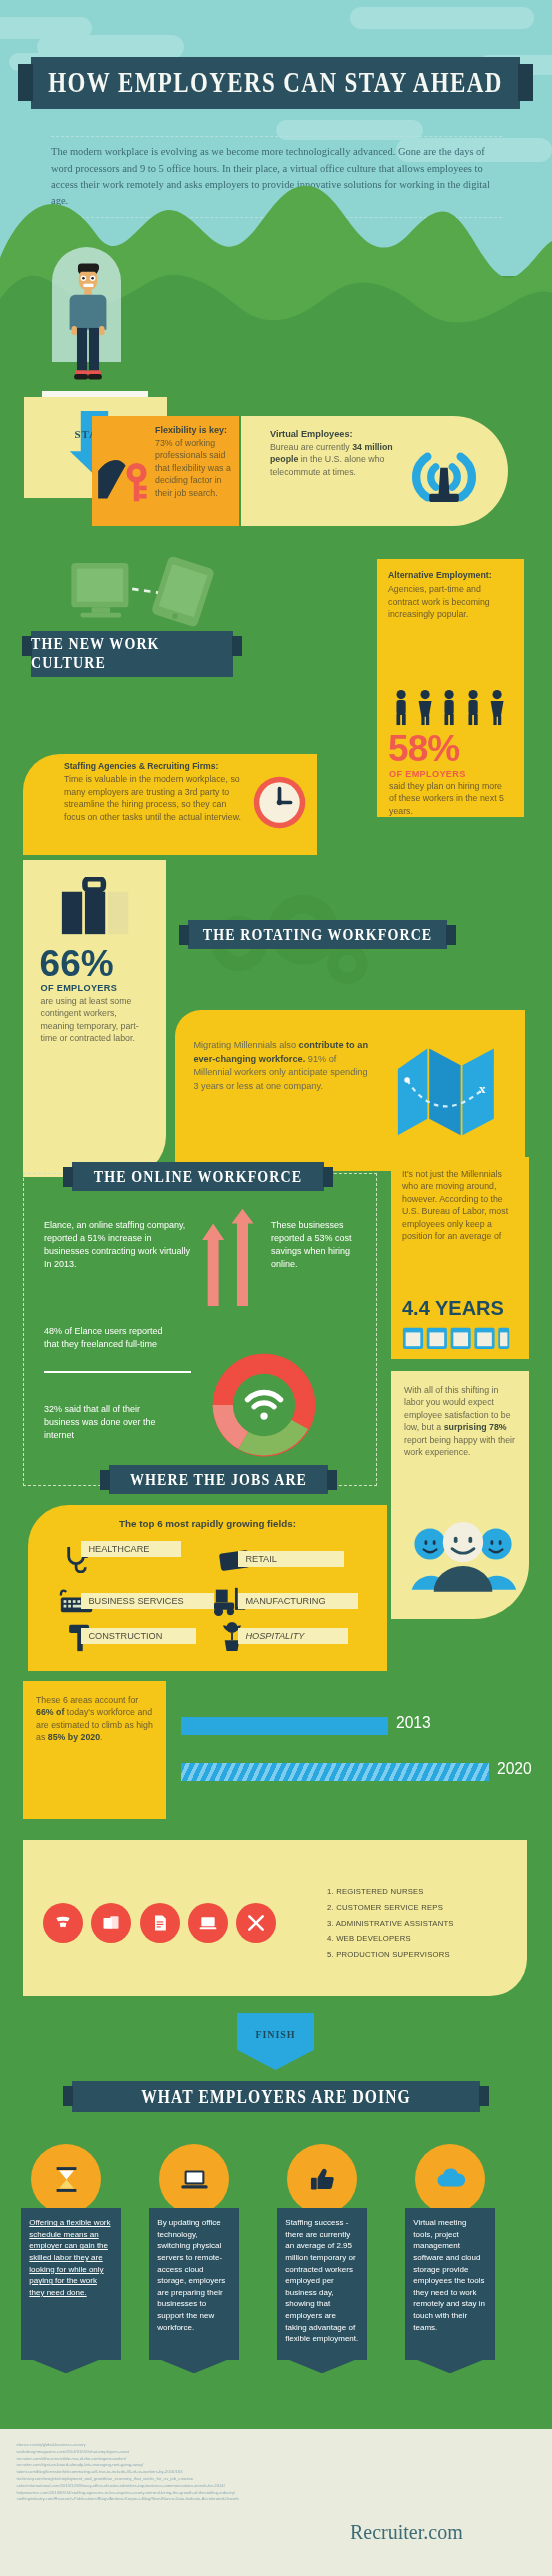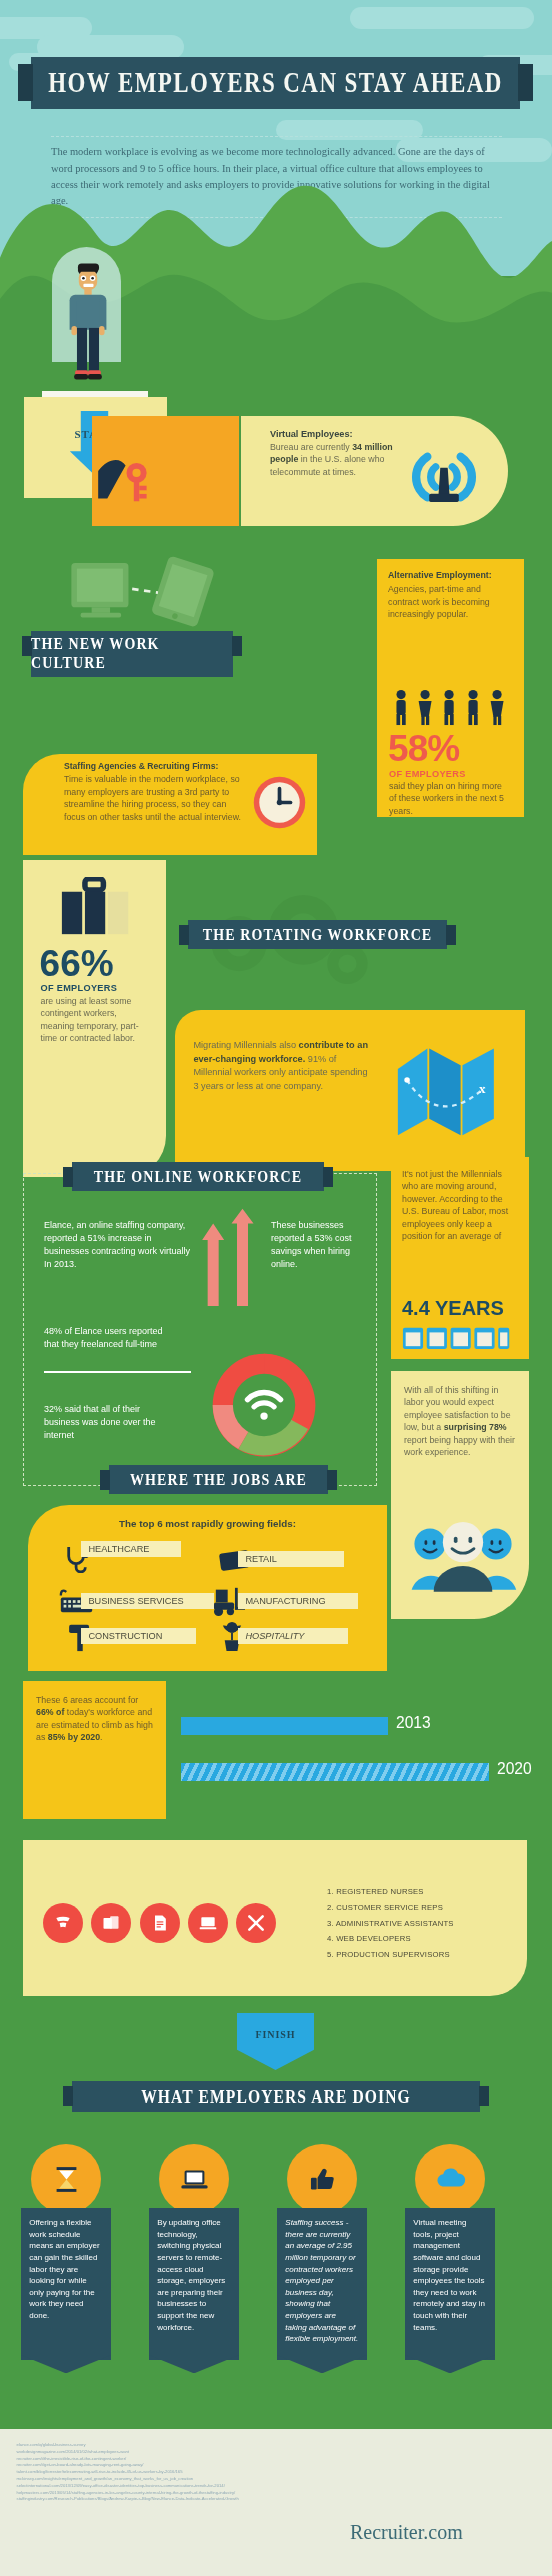--- a/index.html
+++ b/index.html
@@ -151,20 +151,24 @@
 
   <div class="box" style="left:92px;top:416px;width:147px;height:110px;background:#f5a623;">
     <svg style="position:absolute;left:5.5px;top:35px;width:57px;height:53px;" viewBox="0 0 62 58">
       <path d="M0,22 C10,8 24,6 30,16 L22,30 L10,52 L0,52 Z" fill="#1c3247"></path>
       <circle cx="42" cy="24" r="11" fill="#ef5b4c"></circle>
       <circle cx="42" cy="24" r="4.5" fill="#f5a623"></circle>
       <rect x="39" y="33" width="6" height="22" fill="#ef5b4c"></rect>
       <rect x="45" y="38" width="8" height="5" fill="#ef5b4c"></rect>
       <rect x="45" y="47" width="8" height="5" fill="#ef5b4c"></rect>
     </svg>
+    <div style="position:absolute;left:63px;top:9.2px;width:79px;">
+      <div class="head-b" style="font-size:9px;">Flexibility is key:</div>
+      <div class="body-txt" style="color:#6d5c2e;margin-top:1.8px;">73% of working professionals said that flexibility was a deciding factor in their job search.</div>
+    </div>
   </div>
 
   <div class="box lightyellow" style="left:241px;top:416px;width:267px;height:110px;border-radius:0 55px 55px 0;">
     <div style="position:absolute;left:29px;top:13px;width:129px;">
       <div class="head-b" style="font-size:9.2px;">Virtual Employees:</div>
       <div class="body-txt" style="margin-top:1.8px;">
         <span>Bureau are currently</span>
         <b>34 million people</b>
         <span>in the U.S. alone who telecommute at times.</span>
       </div>
@@ -501,21 +505,21 @@
   <div>
 
     <div class="circ-icon" style="position:absolute;left:31px;top:2144px;width:70px;height:70px;background:#f5a623;">
       <svg viewBox="0 0 40 40" width="33" height="33">
         <rect x="8" y="5" width="24" height="3.5" fill="#1c3247"></rect>
         <rect x="8" y="31.5" width="24" height="3.5" fill="#1c3247"></rect>
         <path d="M11,9 h18 l-9,11 z" fill="#fff"></path>
         <path d="M11,31 h18 l-9,-11 z" fill="#f7d66b"></path>
       </svg>
     </div>
-    <div class="doing-card" style="left:21px;top:2208px;width:90px;height:152px;">
+    <div class="doing-card" style="left:21px;top:2208px;width:100px;height:152px;text-decoration:underline;">
       <div>Offering a flexible work schedule means an employer can gain the skilled labor they are looking for while only paying for the work they need done.</div>
     </div>
     <svg style="position:absolute;left:21px;top:2355px;width:90px;height:18.4px;" viewBox="0 0 98 20">
         <path d="M0,0 h98 l-49,20 z" fill="#2b5160"></path>
       </svg>
 
     <div class="circ-icon" style="position:absolute;left:159px;top:2144px;width:70px;height:70px;background:#f5a623;">
       <svg viewBox="0 0 40 40" width="33" height="33">
         <rect x="8" y="9" width="24" height="17" rx="2" fill="#1c3247"></rect>
         <rect x="10.5" y="11.5" width="19" height="12" fill="#fff"></rect>
@@ -528,21 +532,21 @@
     <svg style="position:absolute;left:149px;top:2355px;width:90px;height:18.4px;" viewBox="0 0 98 20">
         <path d="M0,0 h98 l-49,20 z" fill="#2b5160"></path>
       </svg>
 
     <div class="circ-icon" style="position:absolute;left:287px;top:2144px;width:70px;height:70px;background:#f5a623;">
       <svg viewBox="0 0 40 40" width="33" height="33">
         <path d="M14,18 l6,-10 a3,3 0 0 1 5,3 l-2,6 h8 a2.5,2.5 0 0 1 2.5,3 l-2,9 a3,3 0 0 1 -3,2.5 h-14.5 z" fill="#1c3247"></path>
         <rect x="6" y="18" width="7" height="14" rx="1.5" fill="#1c3247"></rect>
       </svg>
     </div>
-    <div class="doing-card" style="left:277px;top:2208px;width:90px;height:152px;font-style:italic;">
+    <div class="doing-card" style="left:277px;top:2208px;width:90px;height:152px;">
       <div>Staffing success - there are currently an average of 2.95 million temporary or contracted workers employed per business day, showing that employers are taking advantage of flexible employment.</div>
     </div>
     <svg style="position:absolute;left:277px;top:2355px;width:90px;height:18.4px;" viewBox="0 0 98 20">
         <path d="M0,0 h98 l-49,20 z" fill="#2b5160"></path>
       </svg>
 
     <div class="circ-icon" style="position:absolute;left:415px;top:2144px;width:70px;height:70px;background:#f5a623;">
       <svg viewBox="0 0 40 40" width="35" height="35">
         <path d="M11,28 a7,7 0 0 1 0.6,-13.9 a9,9 0 0 1 17,-1 a6.5,6.5 0 0 1 1.4,14.9 z" fill="#29a8e0"></path>
       </svg>

